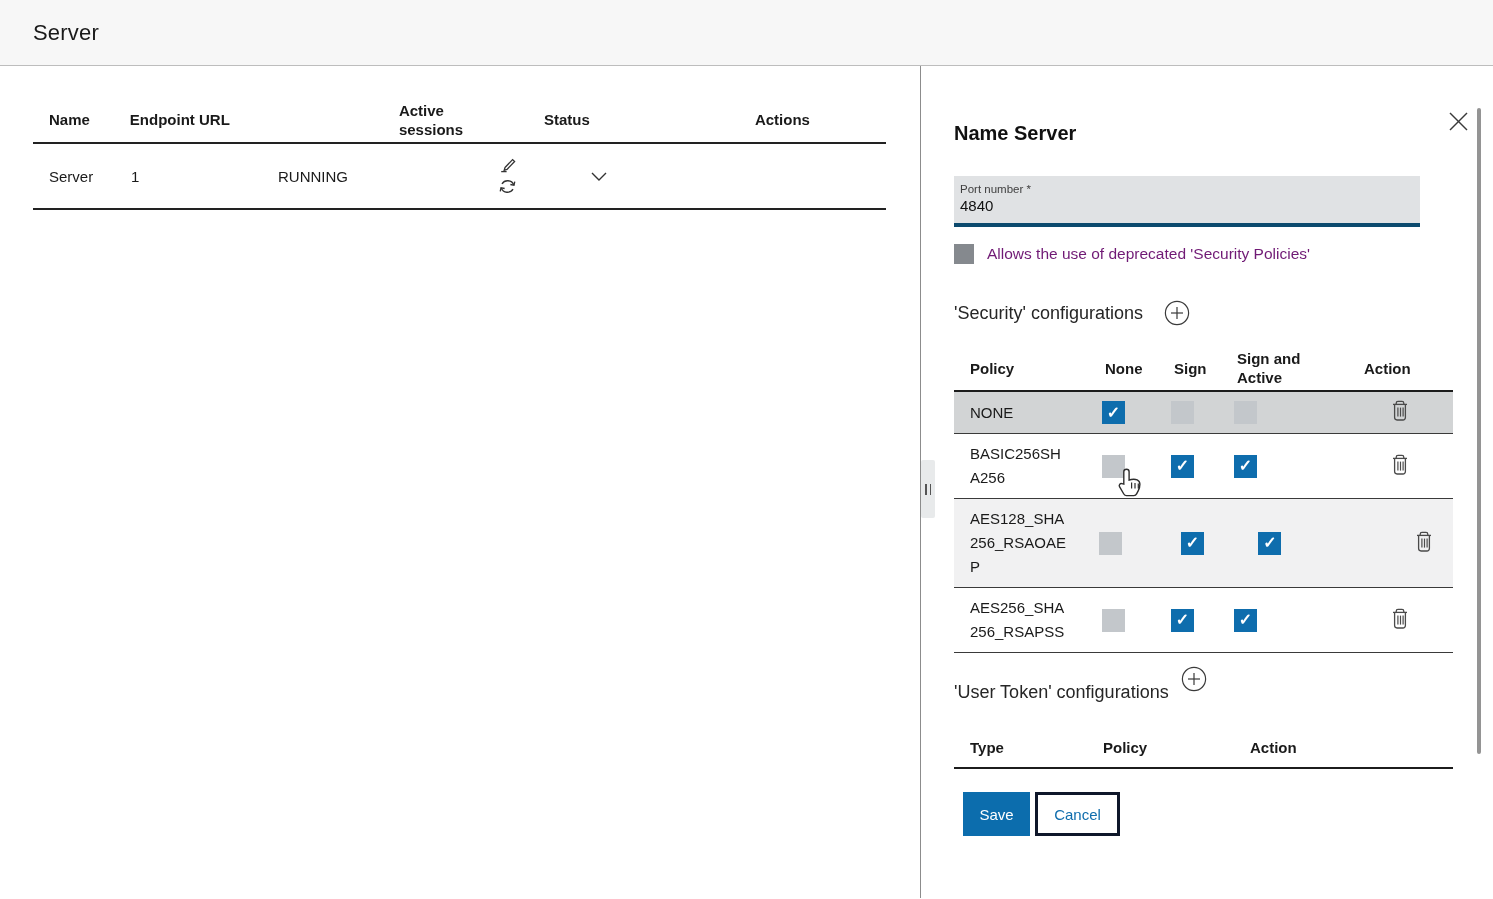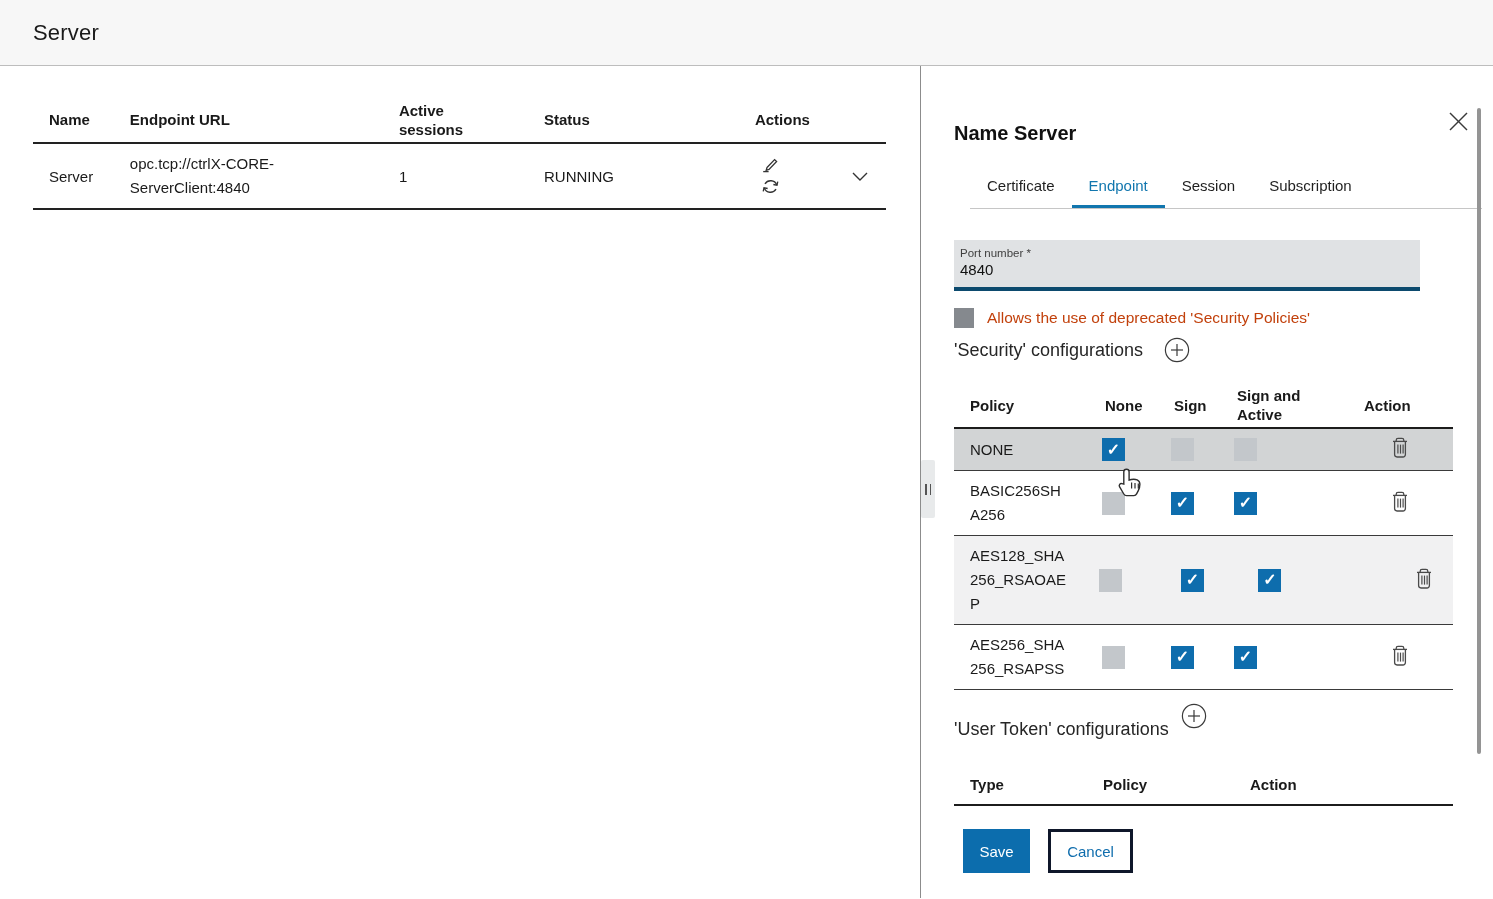--- a/index.html
+++ b/index.html
@@ -42,23 +42,23 @@
   .tab.active { color:#1176ae; border-bottom-color:#1176ae; font-weight:400; }
 
   .port-field { margin-top:31px; width:466px; height:51px; background:#e0e2e4;
                 border-bottom:4px solid #0c4a6e; padding:7px 0 0 6px; }
   .port-field label { display:block; font-size:11.5px; color:#404040; }
   .port-field input { border:none; background:transparent; font-size:15px; color:#111;
                       font-family:inherit; width:380px; outline:none; padding-top:2px; }
 
   .dep-row { margin-top:17px; display:flex; align-items:center; gap:13px; }
   .cb-gray { width:20px; height:20px; background:#85898e; border:none; cursor:pointer; flex:0 0 auto; }
-  .dep-row span { font-size:15.5px; color:#c2410c; }
-
-  .section-head { margin-top:9px; display:flex; align-items:center; font-size:18px; color:#262626; }
+  .dep-row span { font-size:15.5px; color:#701a75; }
+
+  .section-head { margin-top:36px; display:flex; align-items:center; font-size:18px; color:#262626; }
   .section-head .add-btn { background:none; border:none; cursor:pointer; line-height:0; margin-left:21px; }
   .section-head.ut { margin-top:26px; }
   .section-head.ut .add-btn { transform:translateY(-13px); margin-left:12px; }
 
   
   .sec-table { margin-top:20px; width:499px; font-size:15px; }
   .sec-head { display:flex; align-items:center; min-height:46px; font-weight:700; border-bottom:2px solid #1c1c1c; }
   .sec-row  { display:flex; align-items:center; border-bottom:1px solid #3a3a3a; padding:8px 0; min-height:41px; }
   .sec-row.alt { background:#f1f1f2;gap:30px; }
   .sec-row.selected { background:#d2d4d5; }
@@ -74,21 +74,21 @@
         display:flex; align-items:center; justify-content:center; padding:0; }
   .cb.checked { background:#0e6dad; }
   .cb.checked::after { content:"✓"; color:#fff; font-size:16px; font-weight:700; line-height:1; }
 
   
   .ut-table { margin-top:22px; width:499px; font-size:15px; }
   .ut-head { display:flex; align-items:center; height:42px; font-weight:700; border-bottom:2px solid #1c1c1c; }
   .ut-type { width:149px; padding-left:16px; } .ut-policy { width:147px; } .ut-action { width:150px; }
 
   
-  .btn-row { margin-top:23px; display:flex; gap:18px;padding-left:9px; }
+  .btn-row { margin-top:23px; display:flex; gap:5px;padding-left:9px; }
   .btn { height:44px; font-size:15px; font-family:inherit; cursor:pointer; }
   .btn-primary { width:67px; background:#0c6dad; color:#fff; border:none; }
   .btn-secondary { width:85px; background:#fff; color:#0f6dad; border:3px solid #0f172a; }
 
   
   .v-scrollbar { position:absolute; right:12px; top:42px; width:4px; height:646px;
                  background:#949494; border-radius:2px; }
   .resize-handle { position:absolute; left:0px; top:394px; width:14px; height:58px;
                    background:#e8eaeb; border-radius:2px; display:flex; align-items:center;
                    justify-content:center; gap:3px; cursor:col-resize; }
@@ -108,21 +108,20 @@
     <div class="srv-table">
       <div class="srv-head">
         <div class="c-name">Name</div>
         <div class="c-url">Endpoint URL</div>
         <div class="c-sess"><span class="wrap-60">Active sessions</span></div>
         <div class="c-stat">Status</div>
         <div class="c-act">Actions</div>
       </div>
       <div class="srv-row">
         <div class="c-name">Server</div>
-        <div class="c-url"><span class="url-text">opc.tcp://ctrlX-CORE-ServerClient:4840</span></div>
         <div class="c-sess">1</div>
         <div class="c-stat">RUNNING</div>
         <div class="c-act">
           <div class="act-icons">
             <button class="icon-btn">
               <svg width="20" height="18" viewBox="0 0 20 18">
                 <path d="M7 11.5 L14.6 3.6 l2 1.9 L9 13.4 l-2.8 .9 z" fill="none" stroke="#333" stroke-width="1.3"></path>
                 <line x1="3.2" y1="15.6" x2="8.6" y2="15.6" stroke="#333" stroke-width="1.3"></line>
               </svg>
             </button>
@@ -154,26 +153,20 @@
 
     <button class="close-btn">
       <svg width="19" height="19" viewBox="0 0 19 19">
         <line x1="1" y1="1" x2="18" y2="18" stroke="#3a3a3a" stroke-width="1.5"></line>
         <line x1="18" y1="1" x2="1" y2="18" stroke="#3a3a3a" stroke-width="1.5"></line>
       </svg>
     </button>
 
     <h2 class="panel-title">Name Server</h2>
 
-    <nav class="tabs">
-      <button class="tab">Certificate</button>
-      <button class="tab active">Endpoint</button>
-      <button class="tab">Session</button>
-      <button class="tab">Subscription</button>
-    </nav>
 
     <div class="port-field">
       <label>Port number *</label>
       <input value="4840" style="">
     </div>
 
     <div class="dep-row">
       <button class="cb-gray"></button>
       <span>Allows the use of deprecated 'Security Policies'</span>
     </div>

